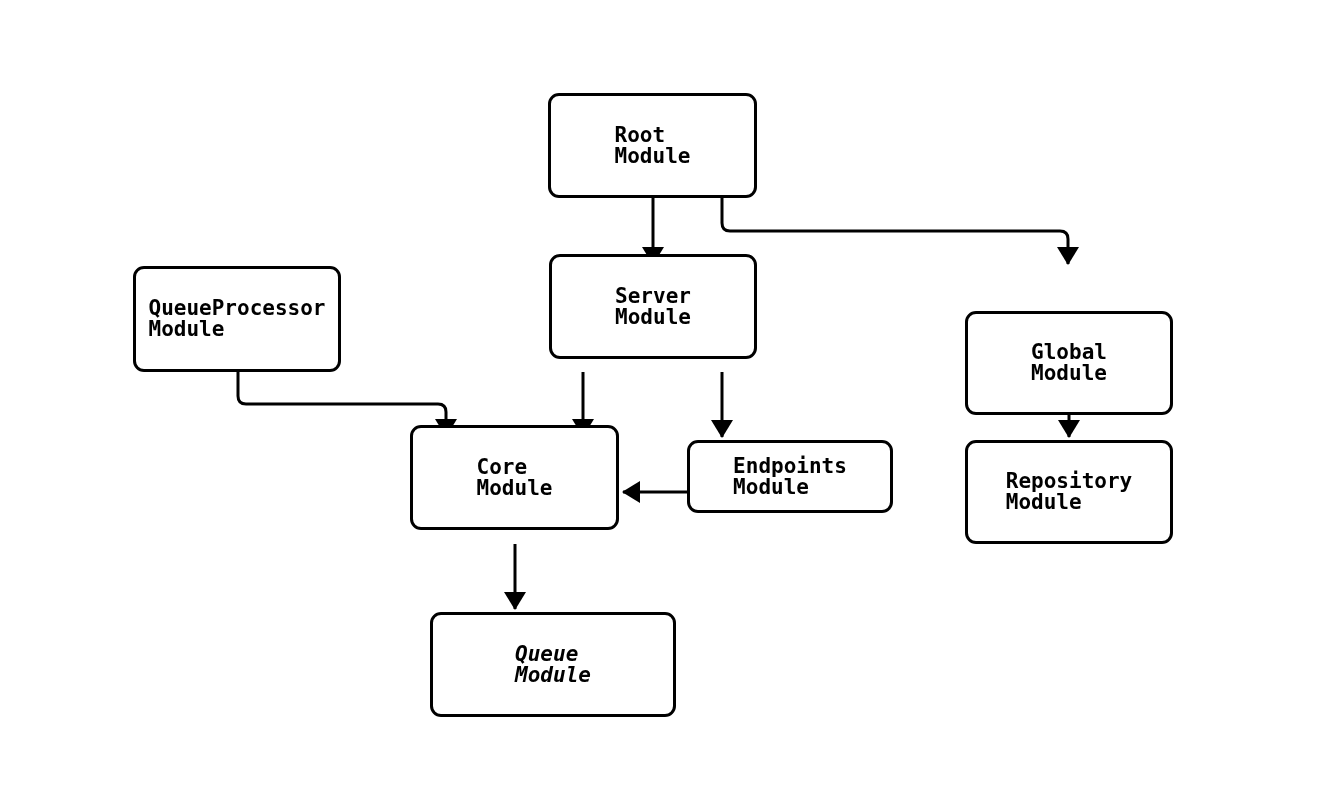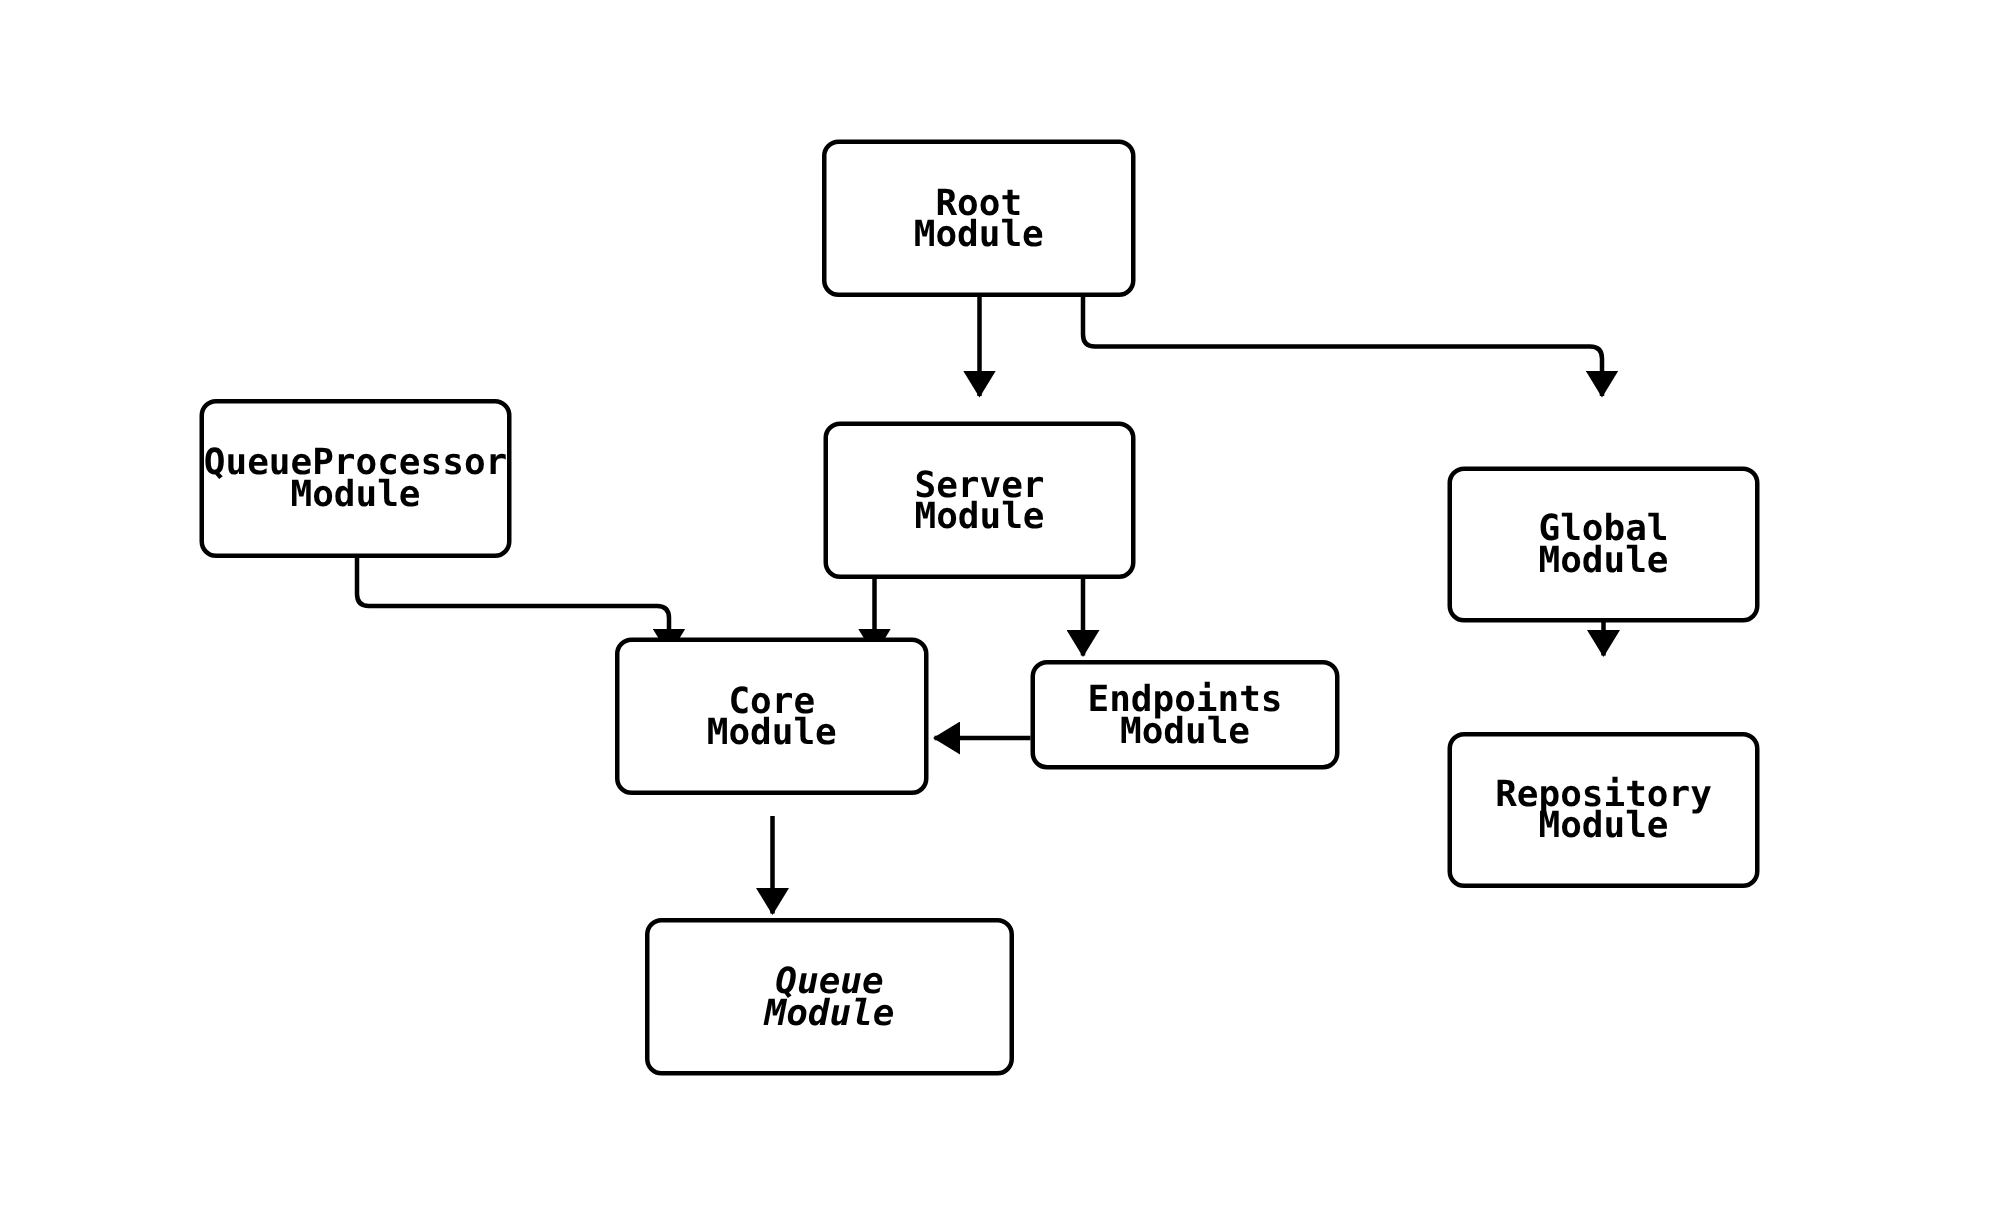--- a/index.html
+++ b/index.html
@@ -29,34 +29,33 @@
     box-sizing: border-box;
     background: #ffffff;
     border: 3px solid #000000;
     border-radius: 11px;
     display: flex;
     align-items: center;
     justify-content: center;
   }
   .node .label {
     white-space: pre-line;
-    text-align: center;
-    font-size: 24px;
+    font-size: 21px;
     line-height: 21px;
     font-weight: bold;
     color: #000000;
   }
   
   #node-root          { left: 548px; top:  93px; width: 209px; height: 105px; }
   #node-queueproc     { left: 133px; top: 266px; width: 208px; height: 106px; }
-  #node-server        { left: 549px; top: 281px; width: 208px; height: 105px; }
+  #node-server        { left: 549px; top: 254px; width: 208px; height: 105px; }
   #node-global        { left: 965px; top: 279px; width: 208px; height: 104px; margin-top: 32px; }
   #node-core          { left: 410px; top: 425px; width: 209px; height: 105px; }
   #node-endpoints     { left: 687px; top: 440px; width: 206px; height: 73px; }
-  #node-repository    { left: 965px; top: 440px; width: 208px; height: 104px; margin-top: 48px; }
+  #node-repository    { left: 965px; top: 440px; width: 208px; height: 104px; }
   #node-queue         { left: 430px; top: 612px; width: 246px; height: 105px; font-style: italic; }
 
   .edge {
     stroke: #000000;
     stroke-width: 3;
     fill: none;
   }
 </style>
 </head>
 <body>

